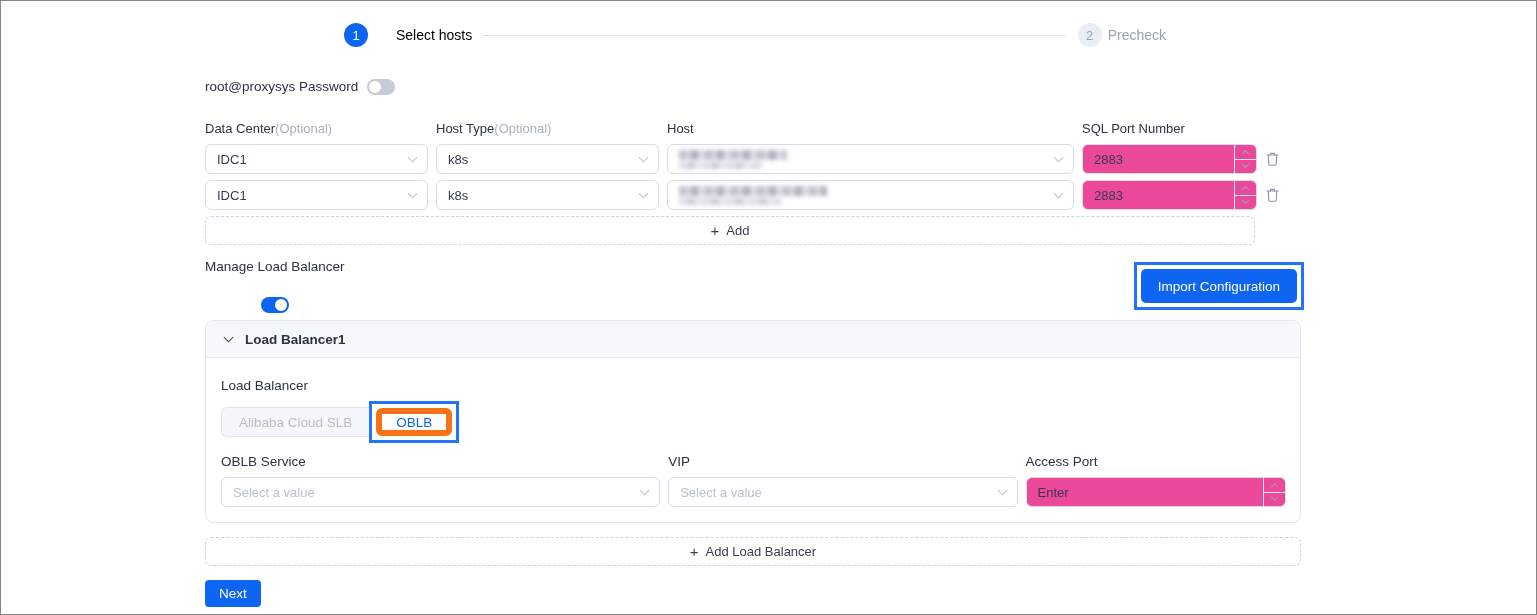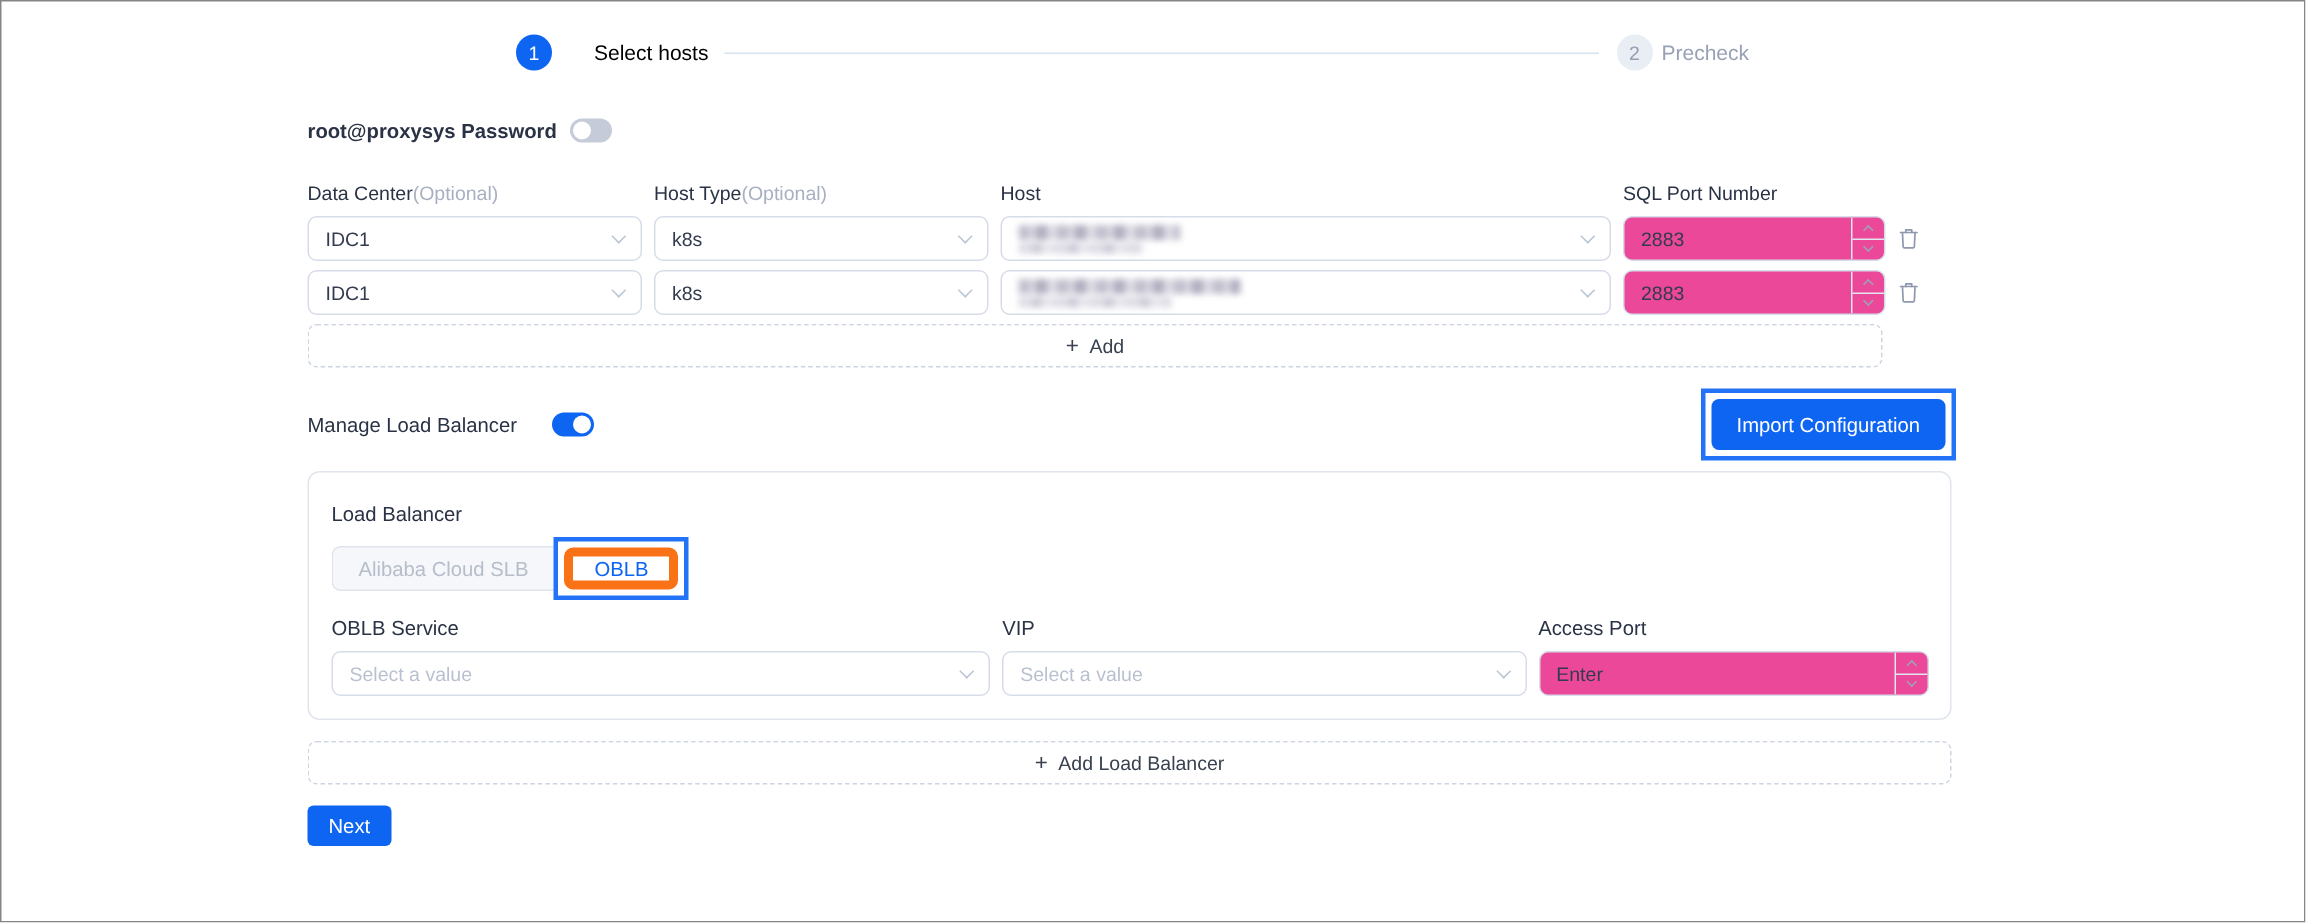--- a/index.html
+++ b/index.html
@@ -16,21 +16,21 @@
   .step-label.active { color:#000000;margin-left:28px; }
   .step-label.inactive { color:#99a2b4; margin-left:6px; }
   .step-line { flex:1; height:1px; background:#d7e2ef; margin:0 12px 0 11px; }
 
   
   .toggle { width:28px; height:16px; border-radius:9px; position:relative; cursor:pointer; flex:none; }
   .toggle .knob { position:absolute; top:2px; width:12px; height:12px; border-radius:50%; background:#fff; }
   .toggle.off { background:#c5cbd8; } .toggle.off .knob { left:2px; }
   .toggle.on { background:#0d65f2; } .toggle.on .knob { right:2px; }
 
-  .pw-row { margin:32px 0 0 204px; display:flex; align-items:flex-end; gap:9px;font-weight:bold; }
+  .pw-row { margin:32px 0 0 204px; display:flex; align-items:flex-start; gap:9px; }
   .inline-label { font-size:13.5px; color:#2a3245; white-space:nowrap; }
 
   
   .form { margin-left:204px; width:1096px; }
   .form-headers { display:flex; gap:8px; margin-top:26px; font-size:13px; color:#2a3245; }
   .c1 { width:223px; } .c2 { width:223px; } .c3 { width:407px; } .c4 { width:175px; }
   .opt { color:#a8b0c1; }
   .form-row { display:flex; gap:8px; margin-top:6px; align-items:center; }
   .form-row.first { margin-top:8px; }
 
@@ -54,21 +54,21 @@
   .redact .bar2 { height:7px; background:repeating-linear-gradient(90deg,#dedce5 0 9px,#cdcad7 9px 16px,#e7e5ec 16px 24px); }
   .redact.size-a .bar1 { width:108px; } .redact.size-a .bar2 { width:82px; }
   .redact.size-b .bar1 { width:148px; } .redact.size-b .bar2 { width:102px; }
 
   .dashed-btn { border:1px dashed #ccd4e2; border-radius:6px; height:29px; display:flex; align-items:center; justify-content:center; gap:7px; font-size:13px; color:#39414f; background:#fff; cursor:pointer; }
   .add-hosts { width:1050px; margin:6px 0 0 204px; }
   .plus { font-size:15px; color:#39414f; line-height:1; font-weight:400; }
 
   
   .lb-row { margin:14px 0 0 204px; width:1099px; display:flex; align-items:center; justify-content:space-between; }
-  .lb-left { display:flex; align-items:center; gap:23px; }
+  .lb-left { display:flex; align-items:center; gap:23px;flex-direction:column; }
   .annotation { border:3px solid #2273f7; padding:4px; background:transparent; }
   .import-btn { background:#0d65f2; color:#fff; border:none; border-radius:5px; height:34px; padding:0 17px; font-size:13.5px; cursor:pointer; font-family:inherit; }
 
   .panel { margin:7px 0 0 204px; width:1096px; border:1px solid #e1e5ee; border-radius:8px; background:#fff; }
   .panel-header { height:37px; background:#f7f8fb; border-bottom:1px solid #e6e9f0; border-radius:8px 8px 0 0; display:flex; align-items:center; padding:0 19px; gap:13px; cursor:pointer; }
   .panel-chev { width:7px; height:7px; border-right:1.6px solid #3f4860; border-bottom:1.6px solid #3f4860; transform:rotate(45deg); margin-top:-4px; flex:none; }
   .panel-title { font-size:13.5px; font-weight:bold; color:#2a3245; }
   .panel-body { padding:20px 14px 15px 15px; }
   .field-label { font-size:13.5px; color:#2a3245; }
   .type-row { display:flex; align-items:center; margin-top:8px; }
@@ -201,20 +201,24 @@
       <div class="toggle on">
           <div class="knob"></div>
         </div>
     </div>
     <div class="annotation">
       <button class="import-btn">Import Configuration</button>
     </div>
   </div>
 
   <div class="panel">
+    <div class="panel-header">
+      <span class="panel-chev"></span>
+      <span class="panel-title">Load Balancer1</span>
+    </div>
     <div class="panel-body">
       <div class="field-label">Load Balancer</div>
       <div class="type-row">
         <div class="slb-btn">Alibaba Cloud SLB</div>
         <div class="annotation">
           <button class="oblb-btn">OBLB</button>
         </div>
       </div>
       <div class="lb-fields-labels">
         <div class="field-label fw1">OBLB Service</div>

